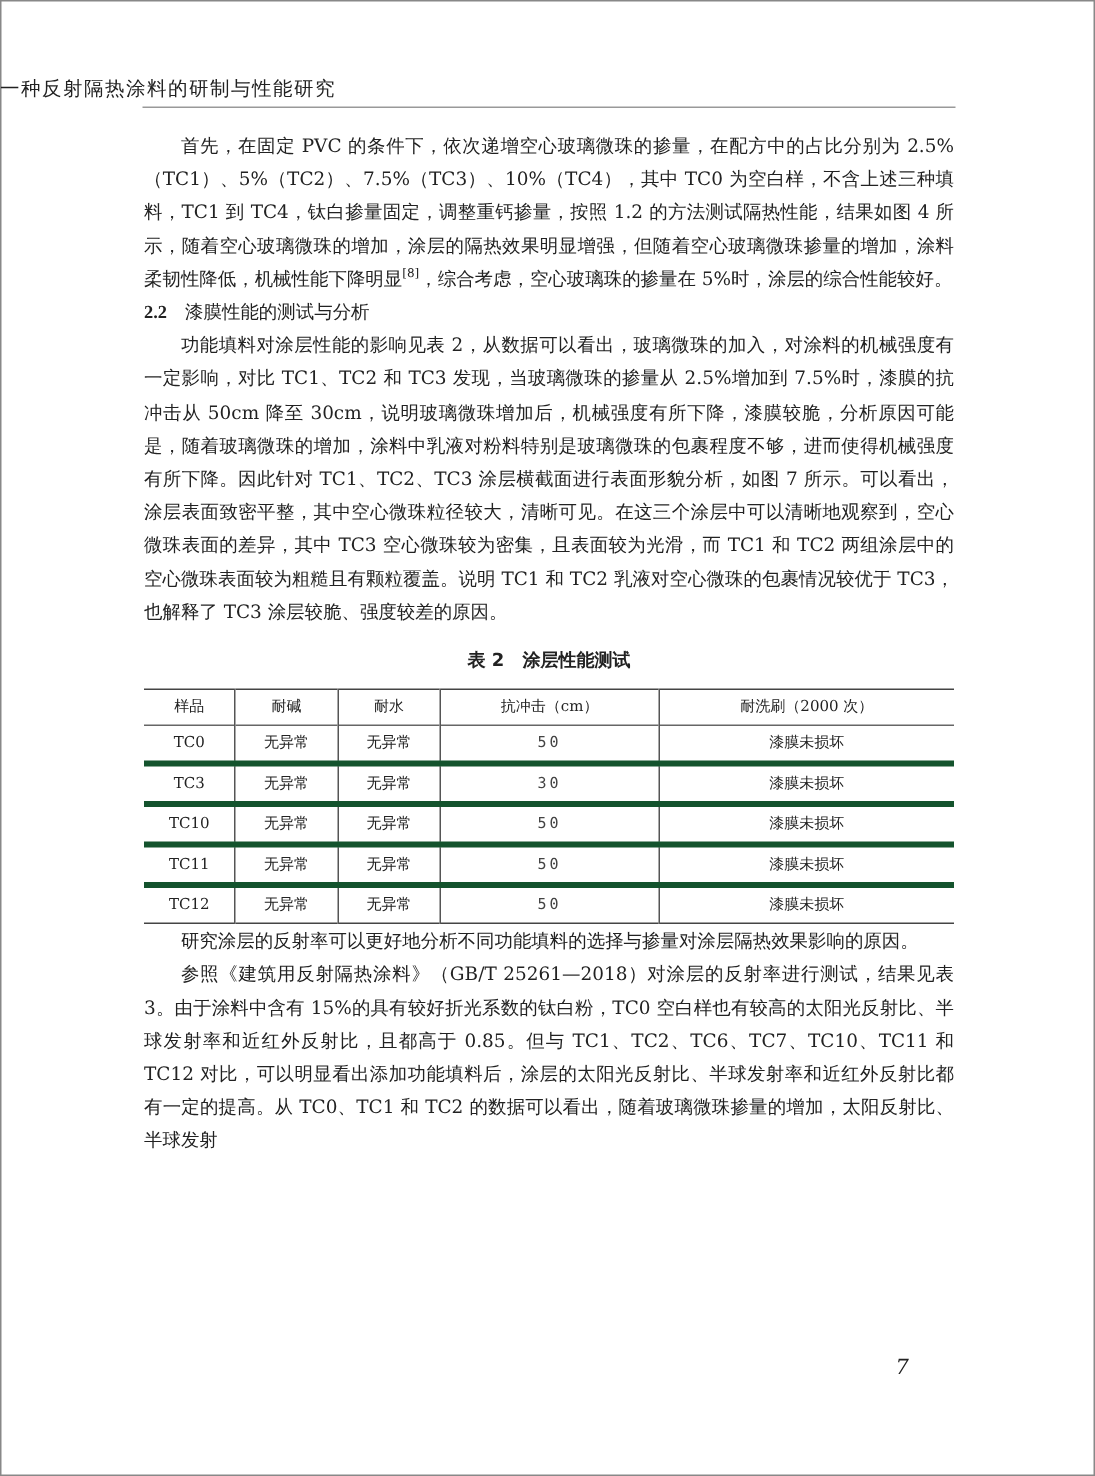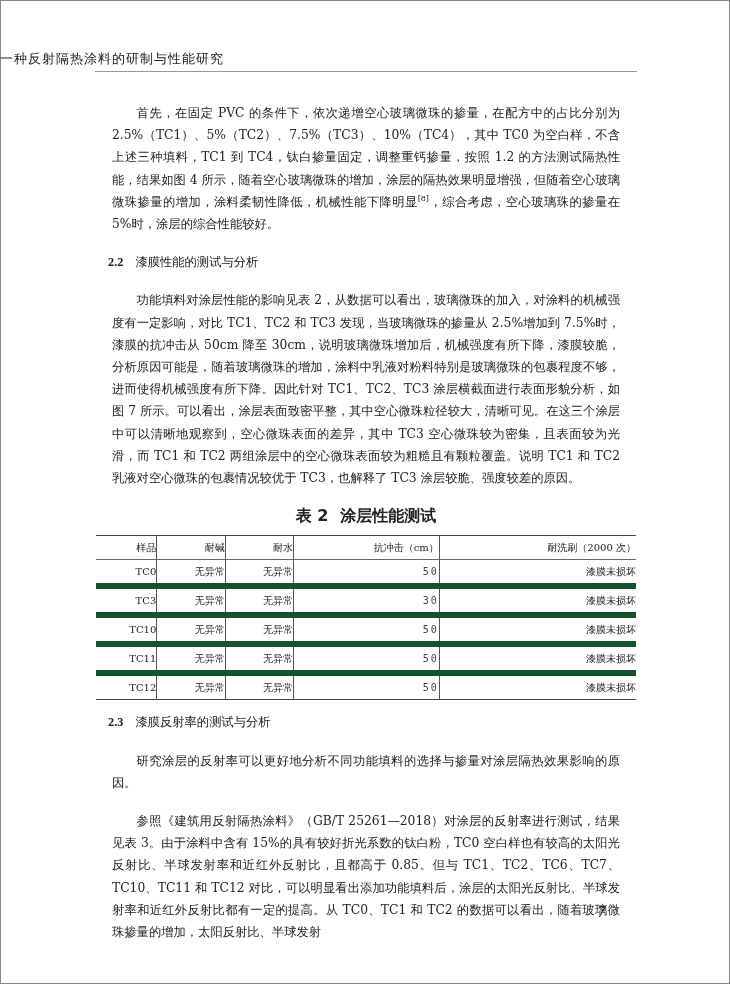--- a/index.html
+++ b/index.html
@@ -3,32 +3,32 @@
 <meta charset="utf-8">
 <style>
   html, body { margin:0; padding:0; background:#fff; }
   body { width:730px; height:984px; position:relative; overflow:hidden;
          font-family:"DejaVu Serif","Liberation Serif",serif; color:#222; }
   .frame { position:absolute; left:0; top:0; width:728px; height:982px; border:1px solid #888; }
   .running-head { position:absolute; left:0; width:730px; top:50px; 
                   font-size:13px; letter-spacing:1px; color:#222; }
   .head-rule { position:absolute; left:95px; width:542px; top:71px; height:0; border-top:1.5px solid #999; }
   .body { position:absolute; left:96px; top:86px; width:540px; font-size:12.3px; line-height:22.2px; }
-  .body p { margin:16px; text-align:justify; text-indent:2em; }
-  .sec { margin:12px; font-size:12.3px; line-height:22.2px; font-weight:normal; }
+  .body p { margin:0; text-align:justify; text-indent:2em; }
+  .sec { margin:0; font-size:12.3px; line-height:22.2px; font-weight:normal; }
   .sec .num { font-weight:bold; font-family:"Liberation Serif",serif; margin-right:12px; }
   sup { font-size:8px; line-height:0; }
   .tcap { text-align:center; font-family:"DejaVu Sans","Liberation Sans",sans-serif; font-weight:bold;
-          font-size:16px; margin:10px 0 8px 0; }
+          font-size:12px; margin:10px 0 8px 0; }
   .tcap .n { margin-right:12px; }
   table { border-collapse:collapse; width:540px; font-size:10px; }
-  table th, table td { text-align:right; height:23px; padding:0; border-left:1px solid #555; font-weight:normal; }
+  table th, table td { text-align:center; height:23px; padding:0; border-left:1px solid #555; font-weight:normal; }
   table th:first-child, table td:first-child { border-left:none; }
   table thead tr { border-top:1.5px solid #444; border-bottom:1px solid #666; }
-  table tbody tr { border-bottom:6px solid #14532d; }
+  table tbody tr { border-bottom:4px solid #14532d; }
   table tbody tr:last-child { border-bottom:1.5px solid #444; }
   table td.num { font-family:"DejaVu Sans Mono","Liberation Mono",monospace; letter-spacing:2px; color:#444; }
   .after { margin-top:11px; }
   .page-num { position:absolute; left:597px; top:904px; font-style:italic; font-size:14px; }
 </style>
 </head>
 <body>
 
 <div class="frame"></div>
 <div class="running-head">一种反射隔热涂料的研制与性能研究</div>
@@ -83,18 +83,17 @@
       <tr>
           <td>TC12</td>
           <td>无异常</td>
           <td>无异常</td>
           <td class="num">50</td>
           <td>漆膜未损坏</td>
         </tr>
     </tbody>
   </table>
 
-  <h3 class="sec after"><span class="num">2.3</span><span>漆膜反射率的测试与分析</span></h3>
   <p>研究涂层的反射率可以更好地分析不同功能填料的选择与掺量对涂层隔热效果影响的原因。</p>
   <p>参照《建筑用反射隔热涂料》（GB/T 25261—2018）对涂层的反射率进行测试，结果见表 3。由于涂料中含有 15%的具有较好折光系数的钛白粉，TC0 空白样也有较高的太阳光反射比、半球发射率和近红外反射比，且都高于 0.85。但与 TC1、TC2、TC6、TC7、TC10、TC11 和 TC12 对比，可以明显看出添加功能填料后，涂层的太阳光反射比、半球发射率和近红外反射比都有一定的提高。从 TC0、TC1 和 TC2 的数据可以看出，随着玻璃微珠掺量的增加，太阳反射比、半球发射</p>
 </div>
 
 <div class="page-num">7</div>
 
 </body></html>

